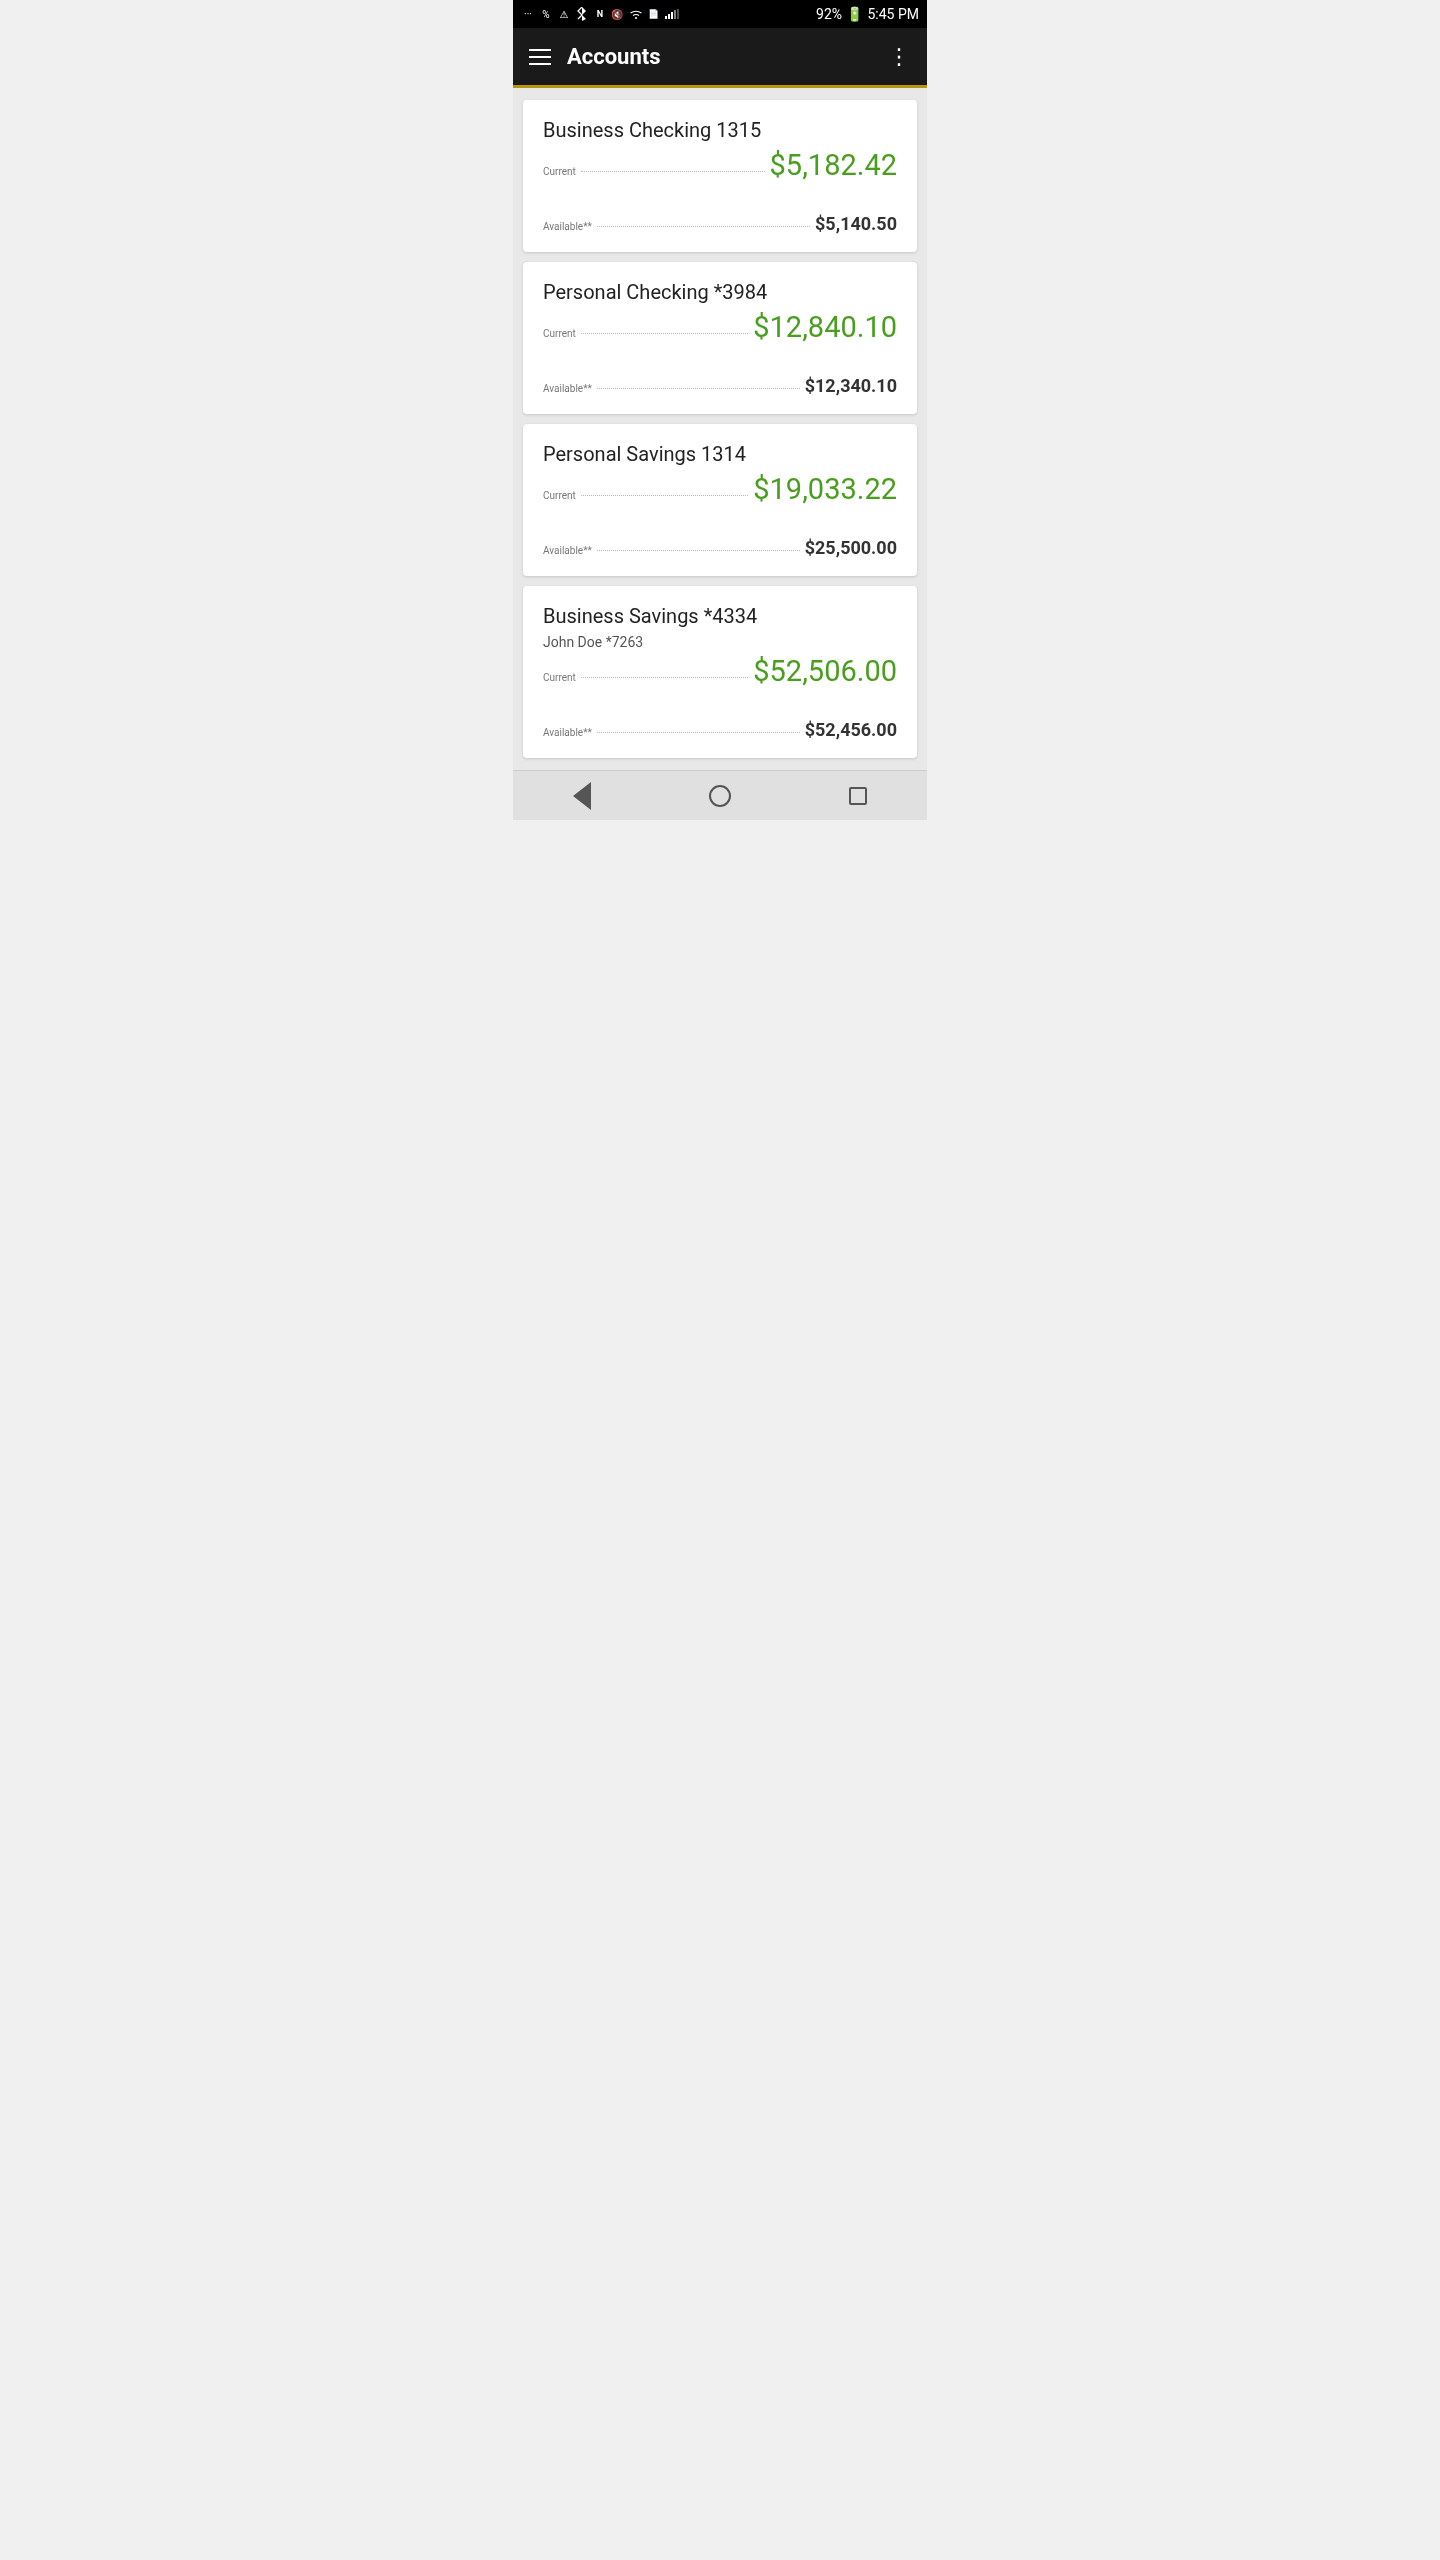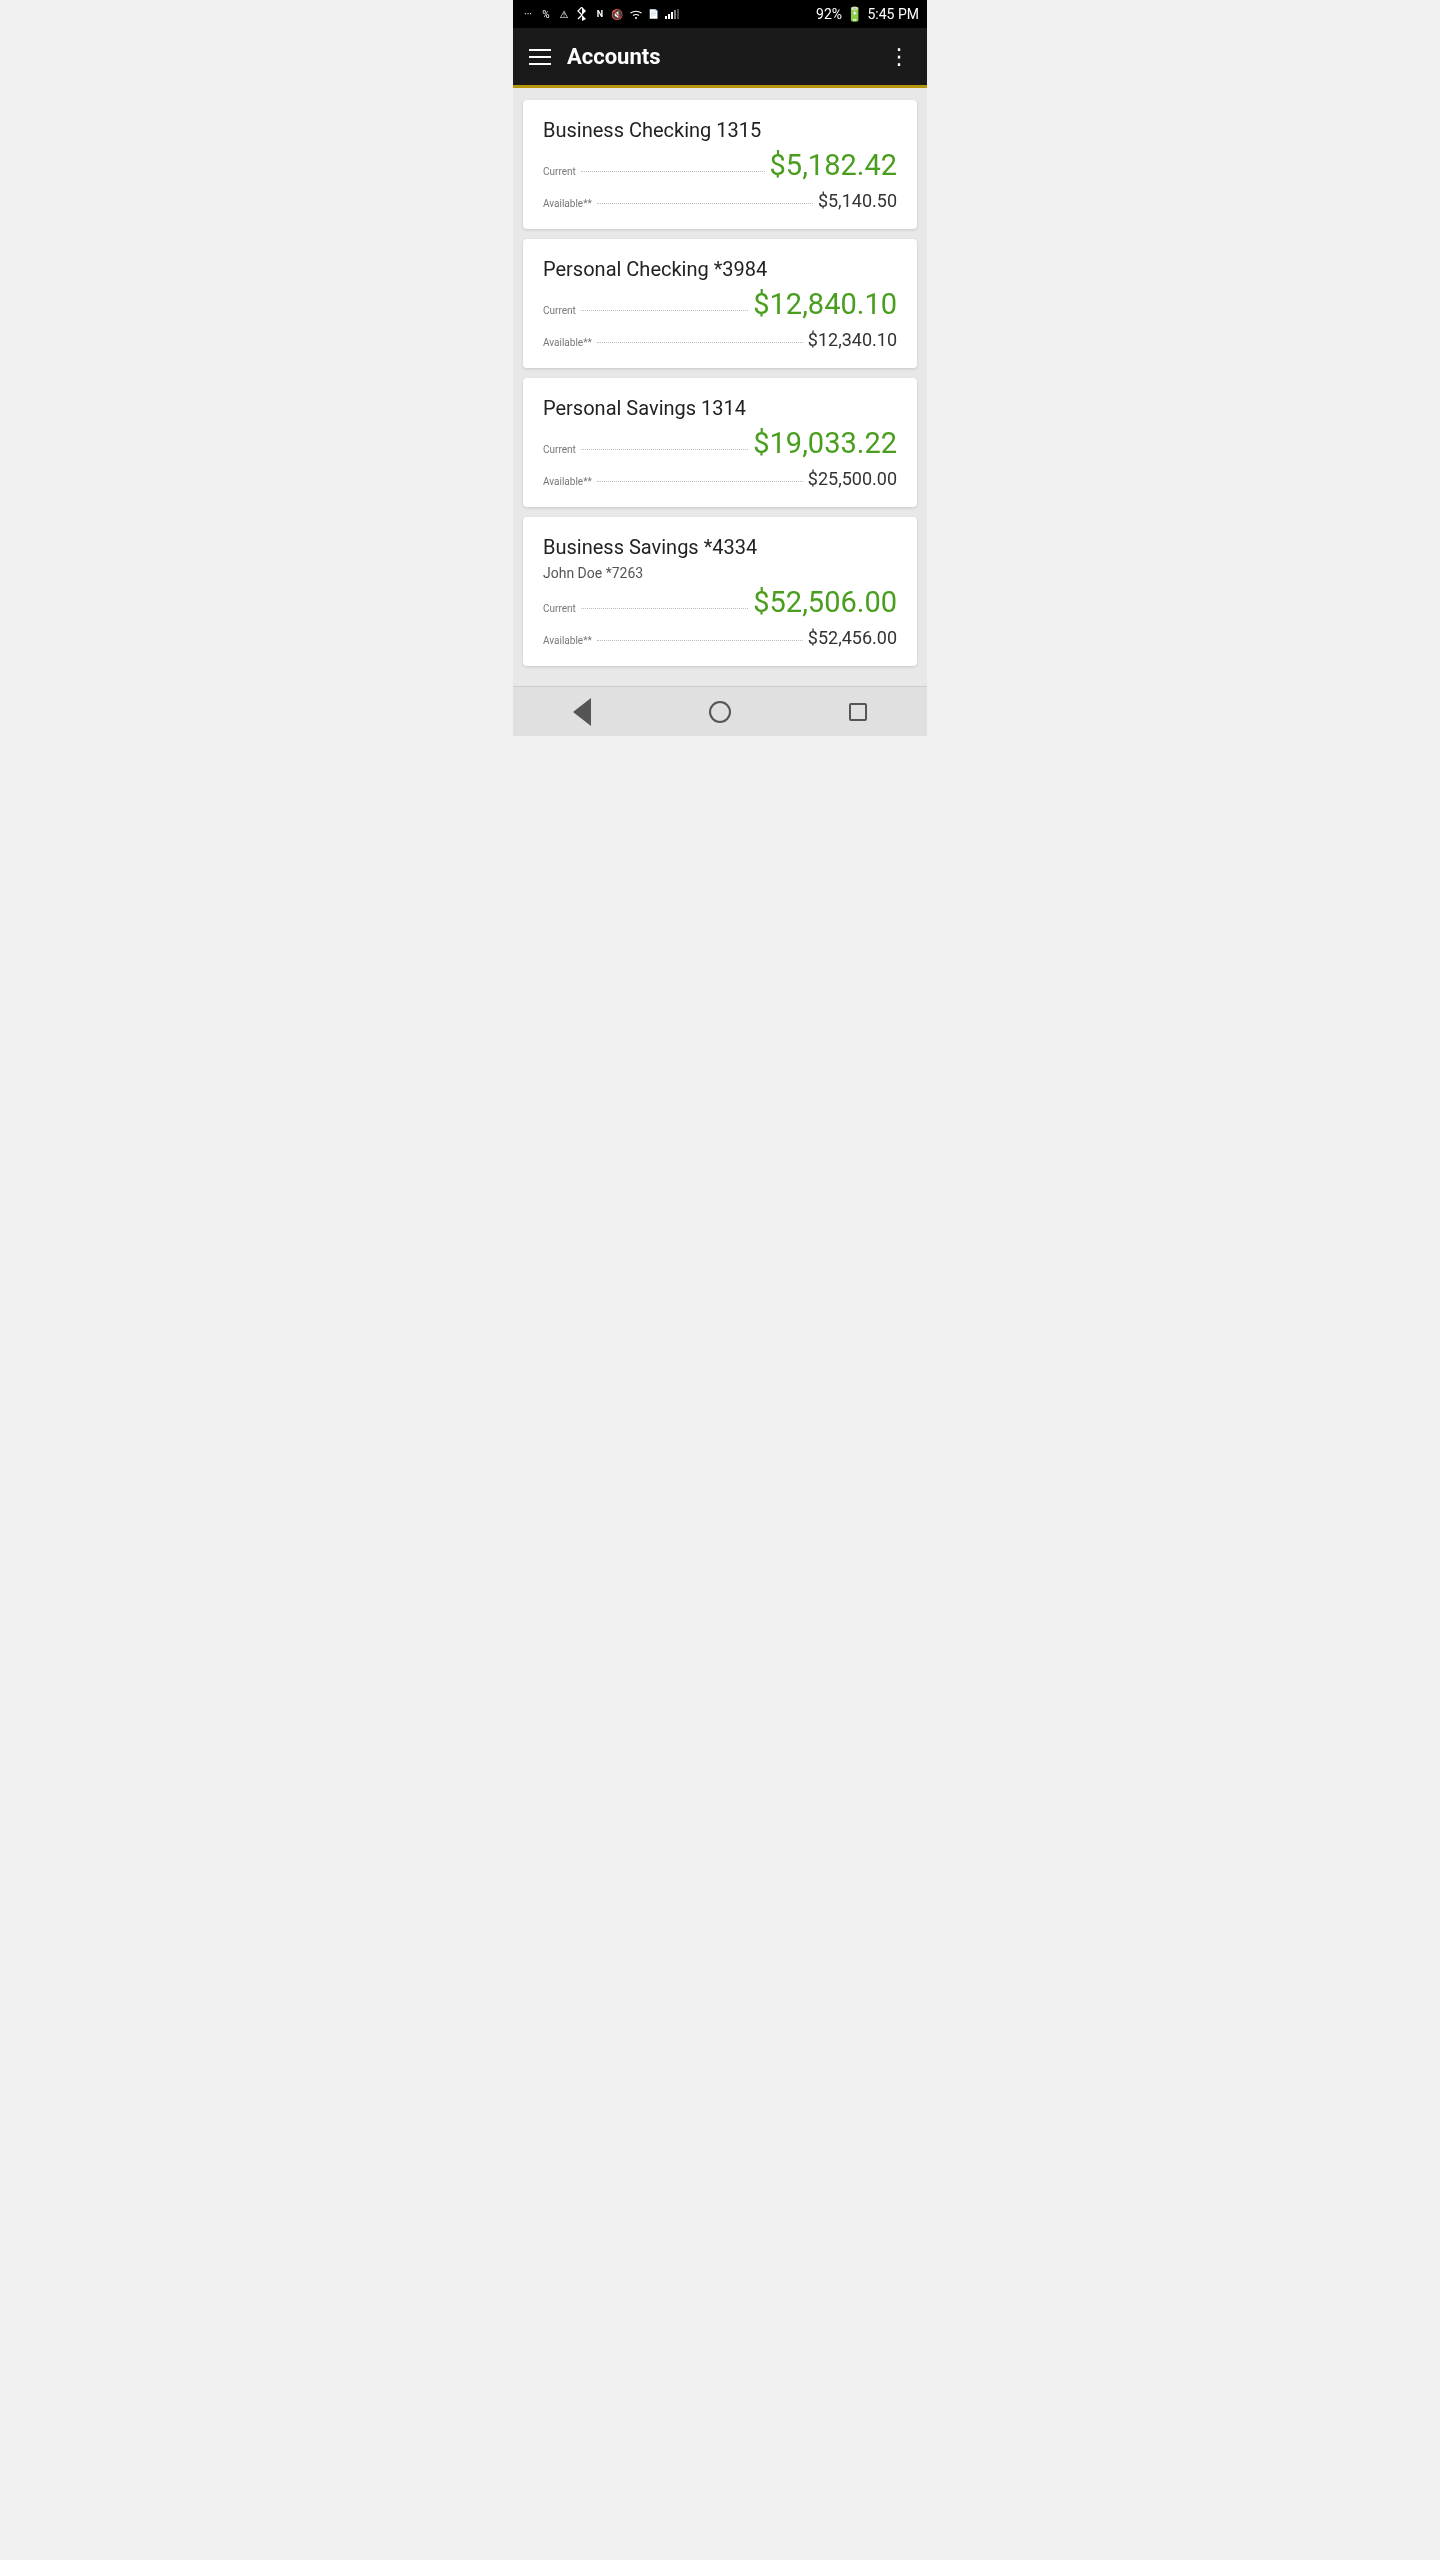--- a/index.html
+++ b/index.html
@@ -133,22 +133,23 @@
     .account-amount-green {
       font-size: 29px;
       color: #4a9e1f;
       font-weight: 400;
       white-space: nowrap;
     }
 
     .account-amount-black {
       font-size: 18px;
       color: #333;
-      font-weight: 400;
+      font-weight: 700;
       white-space: nowrap;
+      margin-top: 23px;
     }
 
     
     .bottom-nav {
       background: #e0e0e0;
       height: 50px;
       display: flex;
       align-items: center;
       justify-content: space-around;
       border-top: 1px solid #ccc;

